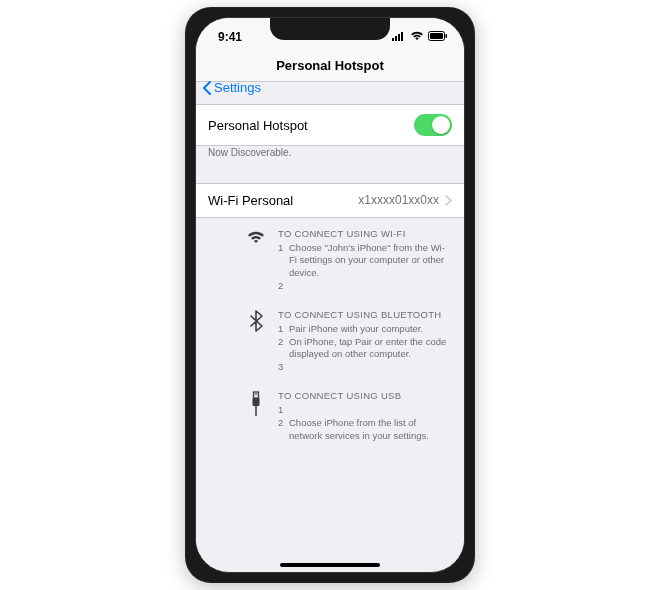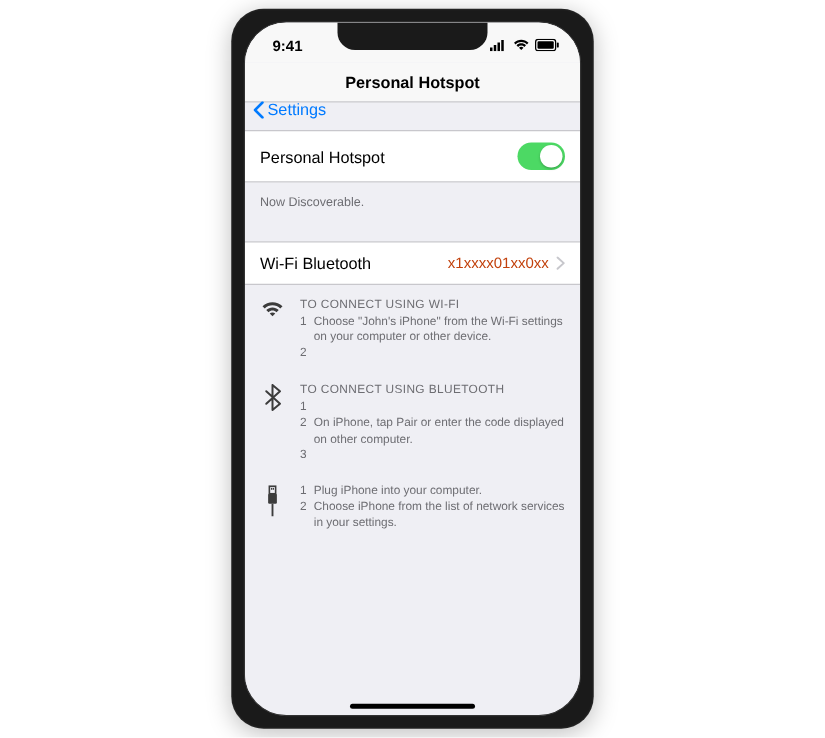--- a/index.html
+++ b/index.html
@@ -89,46 +89,47 @@
     background: #fff;
     border-top: 0.5px solid #c8c7cc;
     border-bottom: 0.5px solid #c8c7cc;
     padding: 9px 12px;
     display: flex;
     align-items: center;
     justify-content: space-between;
     font-size: 13px;
   }
   .cell-label { color: #000; }
-  .cell-value { color: #c2410c; font-size: 12px; }
+  .cell-value { color: #737373; font-size: 12px; }
   .cell-right { display: flex; align-items: center; gap: 6px; }
   .toggle {
     width: 38px; height: 22px;
     background: #4cd964;
     border-radius: 11px;
     position: relative;
   }
   .toggle::after {
     content: "";
     position: absolute;
     right: 2px; top: 2px;
     width: 18px; height: 18px;
     background: #fff;
     border-radius: 50%;
     box-shadow: 0 1px 2px rgba(0,0,0,0.25);
   }
   .footer {
-    padding: 10px 12px 0 12px;
+    padding: 0 12px 0 12px;
     font-size: 10px;
     color: #6d6d72;
     line-height: 1.35;
   }
   .footer-line1 { margin-bottom: 1px; }
   .instructions {
     padding: 10px 12px 0 12px;
+    margin-left: 38px;
   }
   .instr-block {
     display: flex;
     gap: 12px;
     margin-bottom: 16px;
   }
   .instr-icon {
     width: 20px;
     flex: 0 0 20px;
     display: flex;
@@ -216,21 +217,21 @@
         <div class="toggle"></div>
       </div>
 
       <div class="footer">
         <div class="footer-line1">Now Discoverable.</div>
       </div>
 
       <div class="group-spacer"></div>
 
       <div class="cell">
-        <span class="cell-label">Wi-Fi Bluetooth</span>
+        <span class="cell-label">Wi-Fi Personal</span>
         <div class="cell-right">
           <span class="cell-value">x1xxxx01xx0xx</span>
           <span class="chevron">
             <svg width="7" height="11" viewBox="0 0 7 11">
                 <path d="M1 1 L6 5.5 L1 10" stroke="#c7c7cc" stroke-width="1.6" fill="none" stroke-linecap="round" stroke-linejoin="round"></path>
               </svg>
           </span>
         </div>
       </div>
 
@@ -257,20 +258,21 @@
         <div class="instr-block">
           <div class="instr-icon">
             <svg width="14" height="22" viewBox="0 0 14 22">
                 <path d="M7 1 L7 21 L13 16 L2 6 M7 1 L13 6 L2 16" stroke="#3c3c3c" stroke-width="1.6" fill="none" stroke-linejoin="round" stroke-linecap="round"></path>
               </svg>
           </div>
           <div class="instr-text">
             <div class="instr-title">TO CONNECT USING BLUETOOTH</div>
             <div class="instr-step">
                 <span class="num">1</span>
+                <span>Pair iPhone with your computer.</span>
               </div>
             <div class="instr-step">
                 <span class="num">2</span>
                 <span>On iPhone, tap Pair or enter the code displayed on other computer.</span>
               </div>
             <div class="instr-step">
                 <span class="num">3</span>
               </div>
           </div>
         </div>
@@ -279,23 +281,23 @@
           <div class="instr-icon">
             <svg width="12" height="26" viewBox="0 0 12 26">
                 <rect x="3.5" y="1" width="5" height="6" fill="none" stroke="#3c3c3c" stroke-width="1.3"></rect>
                 <rect x="4.8" y="2.3" width="1" height="1.5" fill="#3c3c3c"></rect>
                 <rect x="6.2" y="2.3" width="1" height="1.5" fill="#3c3c3c"></rect>
                 <rect x="2.5" y="7" width="7" height="8" rx="1" fill="#3c3c3c"></rect>
                 <line x1="6" y1="15" x2="6" y2="25" stroke="#3c3c3c" stroke-width="1.5"></line>
               </svg>
           </div>
           <div class="instr-text">
+            <div class="instr-title">TO CONNECT USING USB</div>
             <div class="instr-step">
                 <span class="num">1</span>
-                <span>Plug iPhone into your computer.</span>
               </div>
             <div class="instr-step">
                 <span class="num">2</span>
                 <span>Choose iPhone from the list of network services in your settings.</span>
               </div>
           </div>
         </div>
 
       </div>
     </div>

